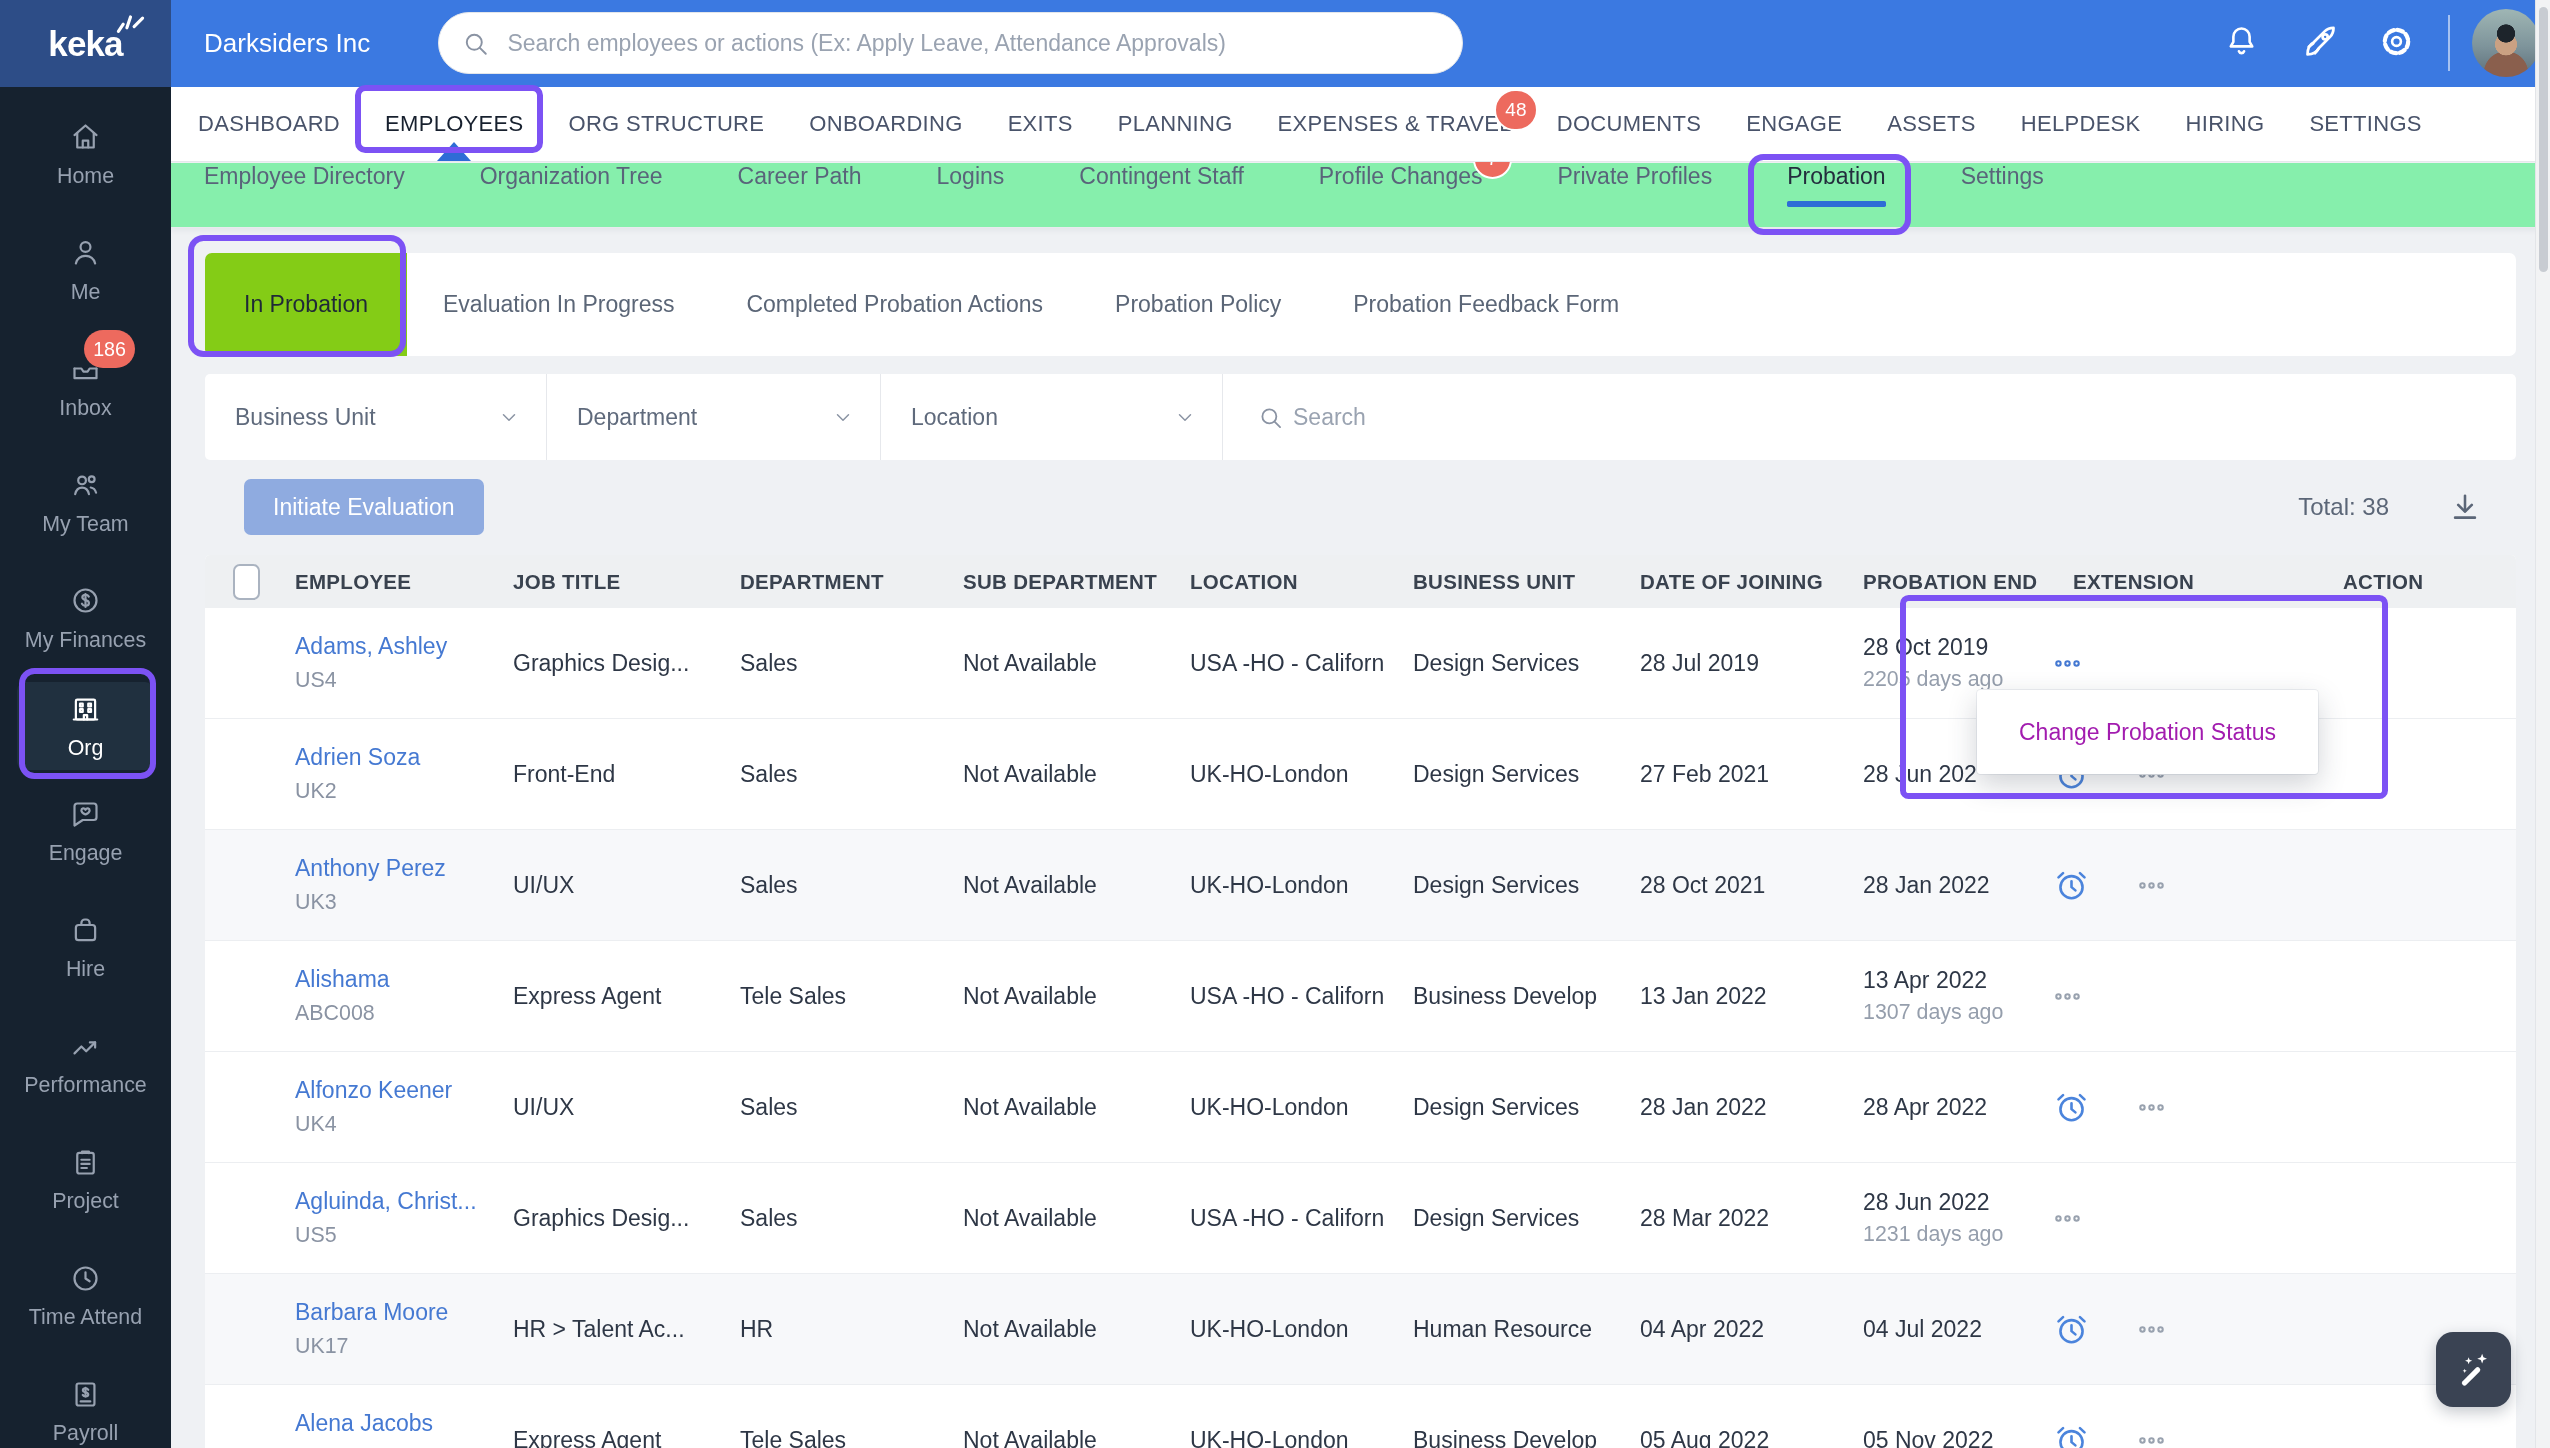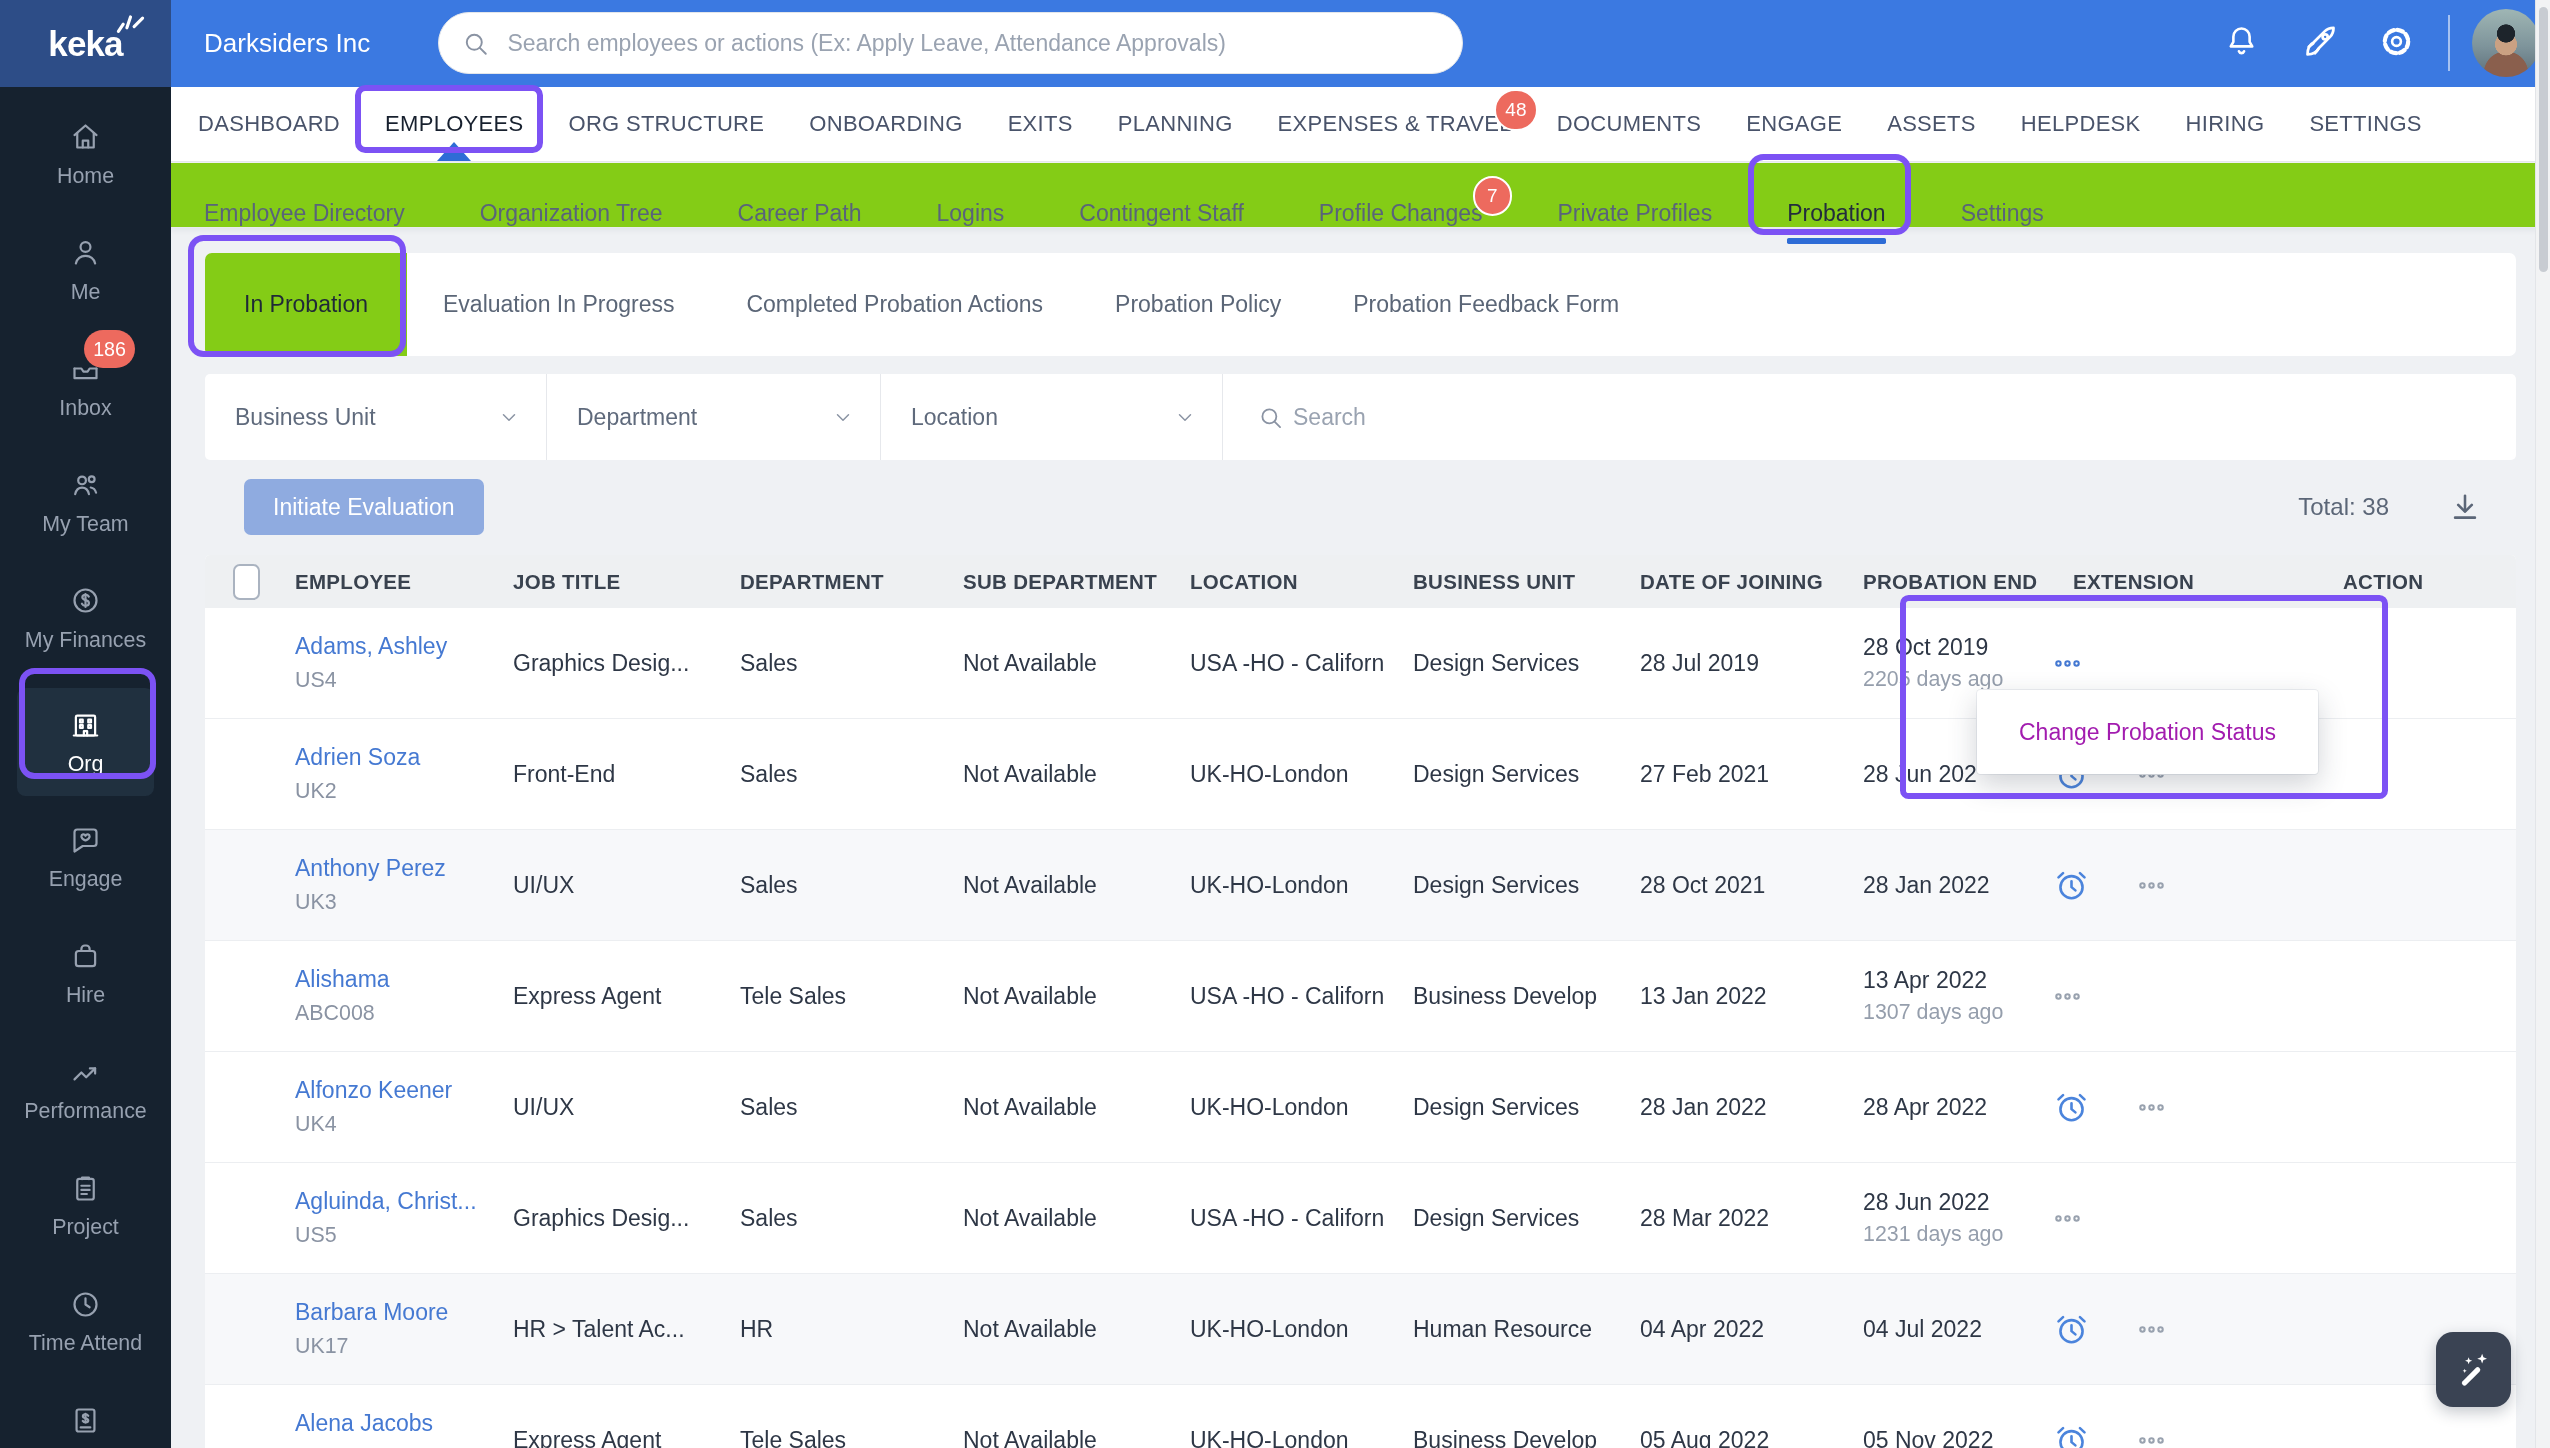--- a/index.html
+++ b/index.html
@@ -31,31 +31,31 @@
   }
 
   
   .main-nav{position:absolute;left:171px;top:87px;width:2379px;height:75px;background:#fff;border-bottom:0.9px solid #e6e8ec;display:flex;align-items:center;gap:45px;padding-left:27px;box-sizing:border-box;font-size:22px;color:#49536a;z-index:5;}
   .main-nav .nav-item{white-space:nowrap;cursor:pointer;position:relative;letter-spacing:0.3px;}
   .main-nav .nav-item.active{color:#17202e;}
   .nav-badge{position:absolute;top:-22px;right:-26px;min-width:24px;height:38px;padding:0 7.7px;background:#ed6a5e;border:2.6px solid #fff;border-radius:855px;color:#fff;font-size:19px;display:flex;align-items:center;justify-content:center;}
   .nav-triangle{position:absolute;left:50%;transform:translateX(-50%);bottom:-24px;width:0;height:0;border-left:17px solid transparent;border-right:17px solid transparent;border-bottom:19px solid #2e6cd6;}
 
   
-  .sub-nav{position:absolute;left:171px;top:163px;width:2379px;height:65px;background:#84cc16;border-bottom:0.9px solid #e8eaee;box-shadow:0 2.6px 5.1px rgba(20,30,50,.05);display:flex;align-items:flex-end;gap:75px;padding-left:33px;box-sizing:border-box;font-size:23px;color:#59647a;z-index:4;}
+  .sub-nav{position:absolute;left:171px;top:163px;width:2379px;height:65px;background:#86efac;border-bottom:0.9px solid #e8eaee;box-shadow:0 2.6px 5.1px rgba(20,30,50,.05);display:flex;align-items:flex-start;gap:75px;padding-left:33px;box-sizing:border-box;font-size:23px;color:#59647a;z-index:4;}
   .sub-nav .snav-item{white-space:nowrap;cursor:pointer;position:relative;}
   .sub-nav .snav-item.active{color:#232d3d;}
   .sub-nav .snav-item.active::after{content:"";position:absolute;left:0;right:0;bottom:-17px;height:6px;background:#2e6cd6;border-radius:1.7px;}
   .snav-badge{position:absolute;top:-24px;right:-29px;min-width:19px;height:36px;padding:0 7.7px;background:#ed6a5e;border:2.6px solid #fff;border-radius:855px;color:#fff;font-size:19px;display:flex;align-items:center;justify-content:center;}
 
   
   .sidebar{position:absolute;left:0;top:87px;width:171px;height:1362px;background:#16222f;z-index:6;padding-top:9.4px;box-sizing:border-box;}
   .side-item{width:171px;height:116px;display:flex;flex-direction:column;align-items:center;justify-content:center;gap:10.3px;color:#97a1b0;font-size:21.4px;cursor:pointer;position:relative;box-sizing:border-box;}
   .side-item .s-ic{color:#97a1b0;}
-  .side-item.active{background:#20303f;color:#fff;width:137px;margin-left:17px;border-radius:8.6px;height:108px;margin-top:12px;margin-bottom:3.4px;}
+  .side-item.active{background:#20303f;color:#fff;width:137px;margin-left:17px;border-radius:8.6px;height:88px;margin-top:6px;margin-bottom:3.4px;}
   .side-item.active .s-ic{color:#fff;}
   .side-badge{position:absolute;top:1.7px;left:84px;min-width:34px;height:38px;padding:0 8.6px;background:#ed6a5e;border-radius:855px;color:#fff;font-size:19.7px;display:flex;align-items:center;justify-content:center;}
 
   
   .tabs-card{position:absolute;left:205px;top:253px;width:2311px;height:103px;background:#fff;border-radius:6.8px;display:flex;align-items:stretch;font-size:23px;color:#5b6677;z-index:3;}
   .tab{display:flex;align-items:center;padding:0 36px;cursor:pointer;white-space:nowrap;}
   .tab.active{background:#84cc16;color:#1f2937;border-radius:6.8px 0 0 6.8px;padding:0 39px;}
 
   
   .filters-card{position:absolute;left:205px;top:374px;width:2311px;height:86px;background:#fff;border-radius:5.1px;display:flex;align-items:stretch;z-index:3;}

